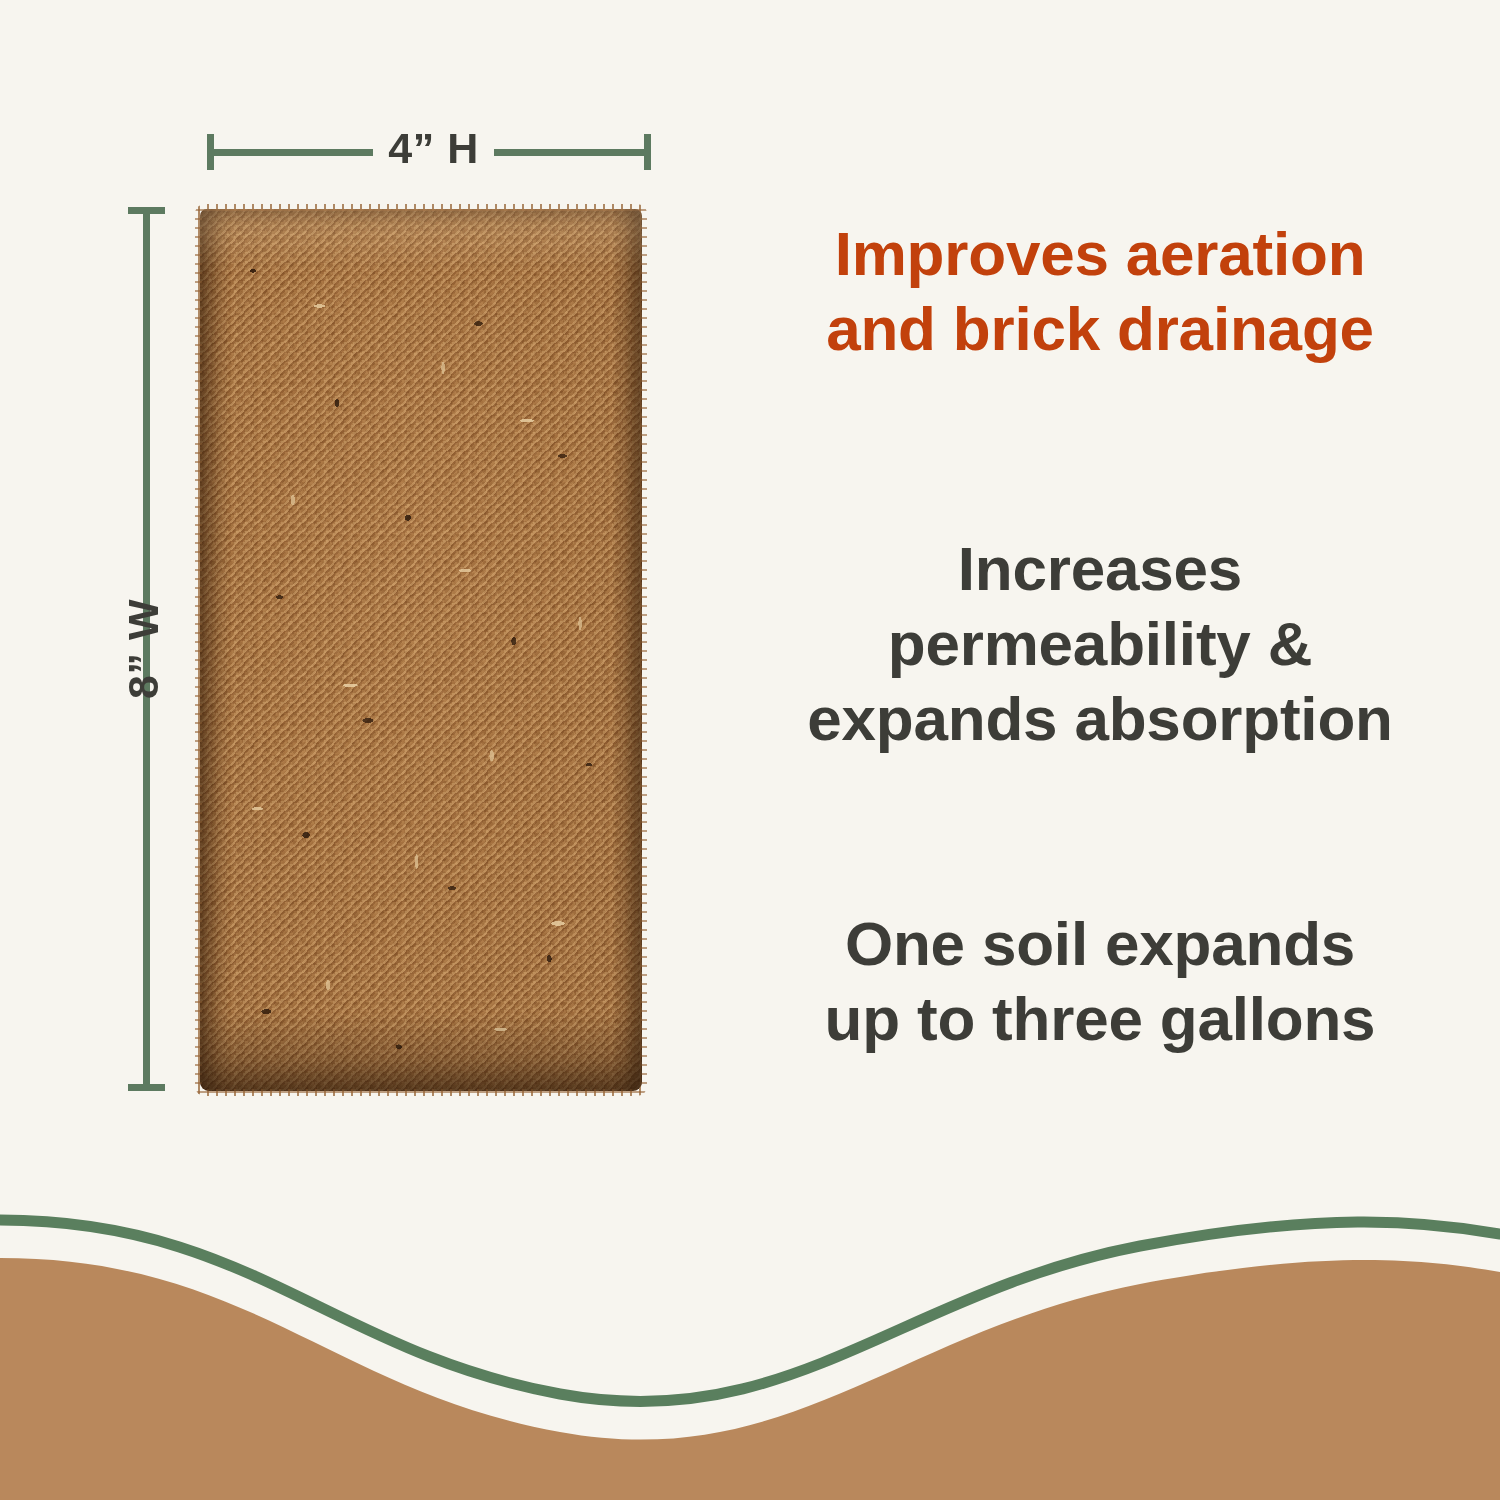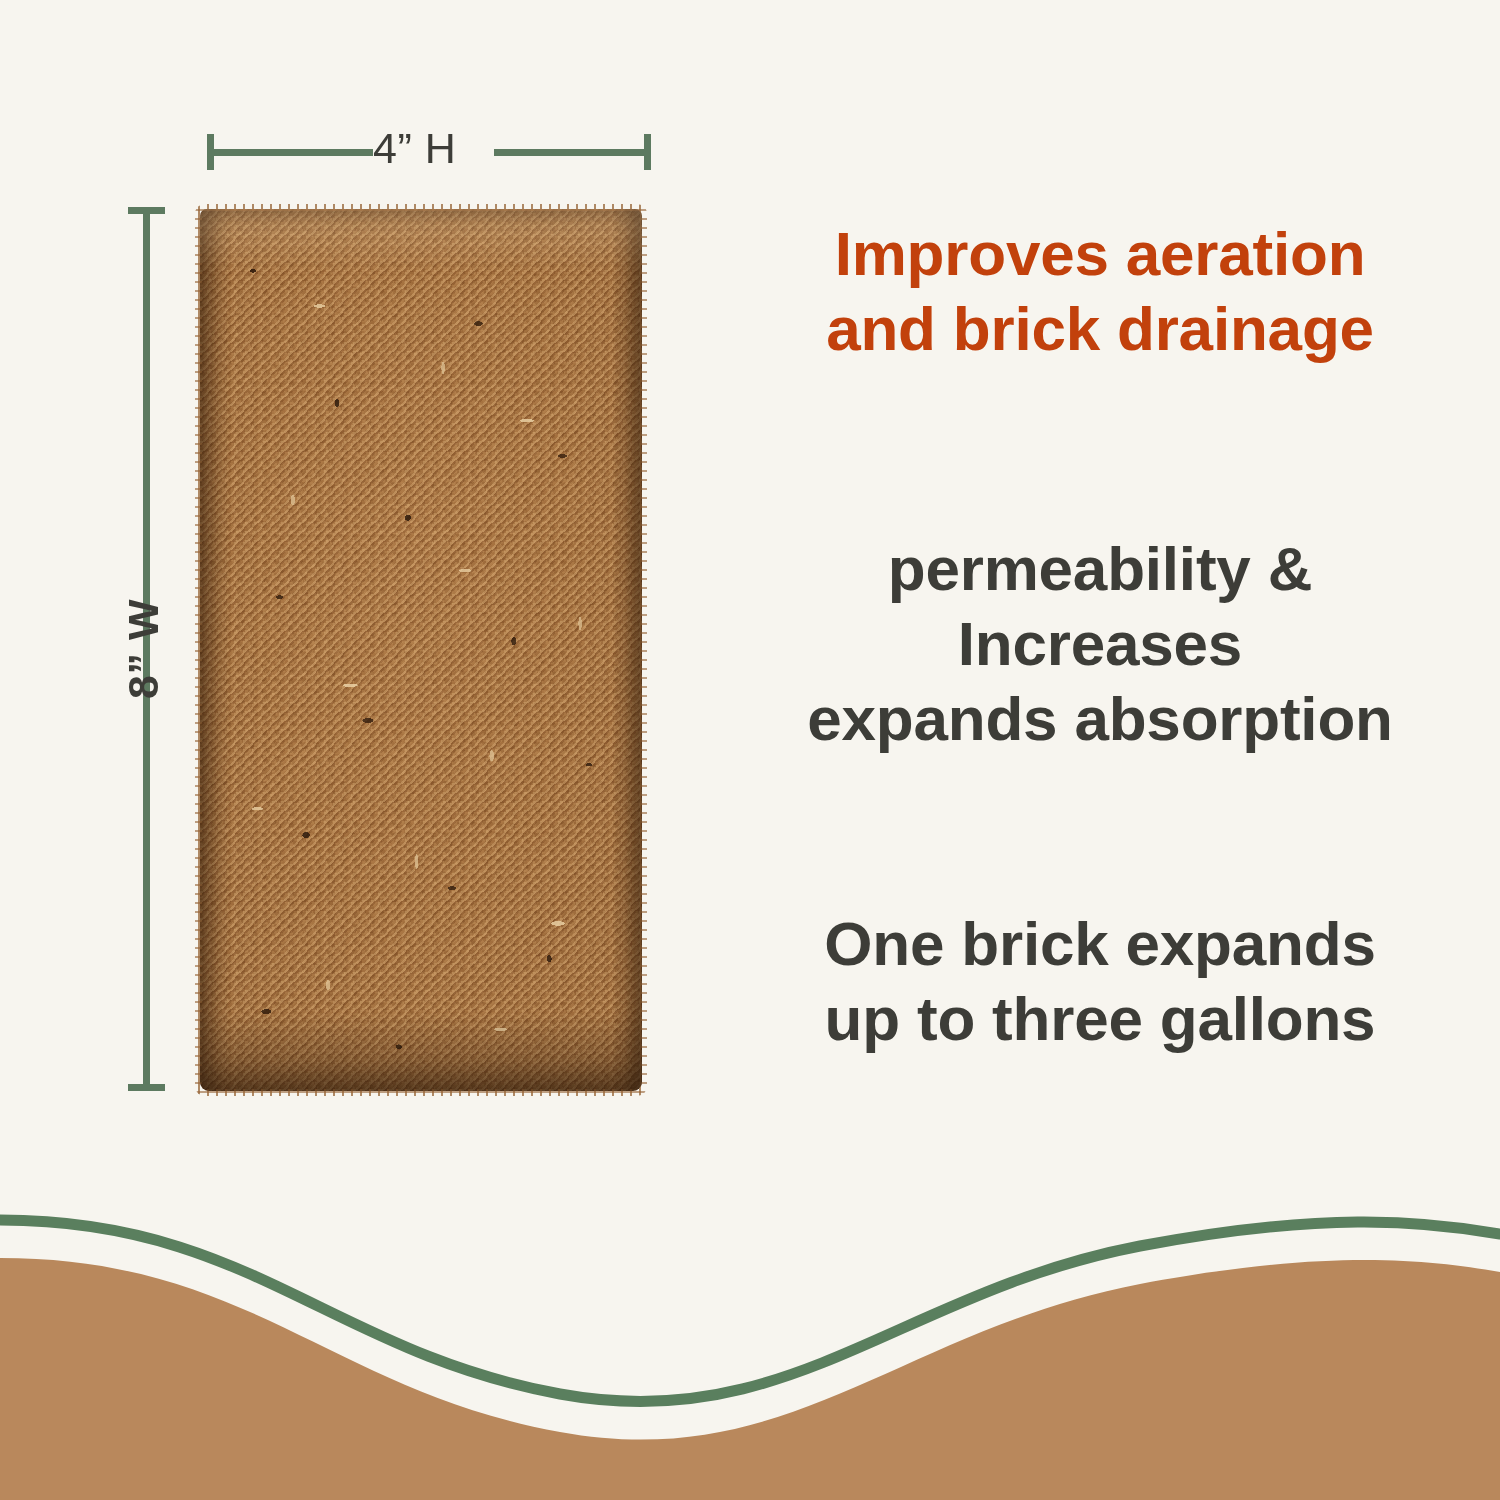--- a/index.html
+++ b/index.html
@@ -48,22 +48,23 @@
     top: 134px;
   }
   #dim-h-cap-left  { left: 207px; }
   #dim-h-cap-right { left: 644px; }
 
   #dim-h-label {
     position: absolute;
     left: 373px;
     top: 117px;
     width: 121px;
+    text-align: center;
     font-size: 43px;
-    font-weight: 400;
+    font-weight: 700;
     color: #3d3d38;
     line-height: 62px;
     letter-spacing: 0.5px;
   }
 
   
   #dim-v-line {
     position: absolute;
     left: 143px;
     top: 210px;
@@ -234,27 +235,27 @@
   </div>
 
   <div id="benefits">
 
     <div id="benefit-1" class="benefit" style="color: #c2410c;">
       <span class="benefit-line">Improves aeration</span>
       <span class="benefit-line">and brick drainage</span>
     </div>
 
     <div id="benefit-2" class="benefit" style="color: rgb(61, 61, 56);">
+      <span class="benefit-line">Increases</span>
       <span class="benefit-line">permeability &amp;</span>
-      <span class="benefit-line">Increases</span>
       <span class="benefit-line">expands absorption</span>
     </div>
 
     <div id="benefit-3" class="benefit" style="color: rgb(61, 61, 56);">
-      <span class="benefit-line">One brick expands</span>
+      <span class="benefit-line">One soil expands</span>
       <span class="benefit-line">up to three gallons</span>
     </div>
   </div>
 
   <svg id="wave" viewBox="0 0 1500 320" preserveAspectRatio="none">
     <path id="wave-fill" d="M0,78 C250,78 330,210 560,252 C790,294 900,150 1140,104 C1320,70 1420,78 1500,92 L1500,320 L0,320 Z" fill="#b9885c"></path>
     <path id="wave-line" d="M0,40 C250,40 330,172 560,214 C790,256 900,112 1140,66 C1320,32 1420,40 1500,54" fill="none" stroke="#5a7f5e" stroke-width="11" stroke-linecap="round"></path>
   </svg>
 
 </div>

